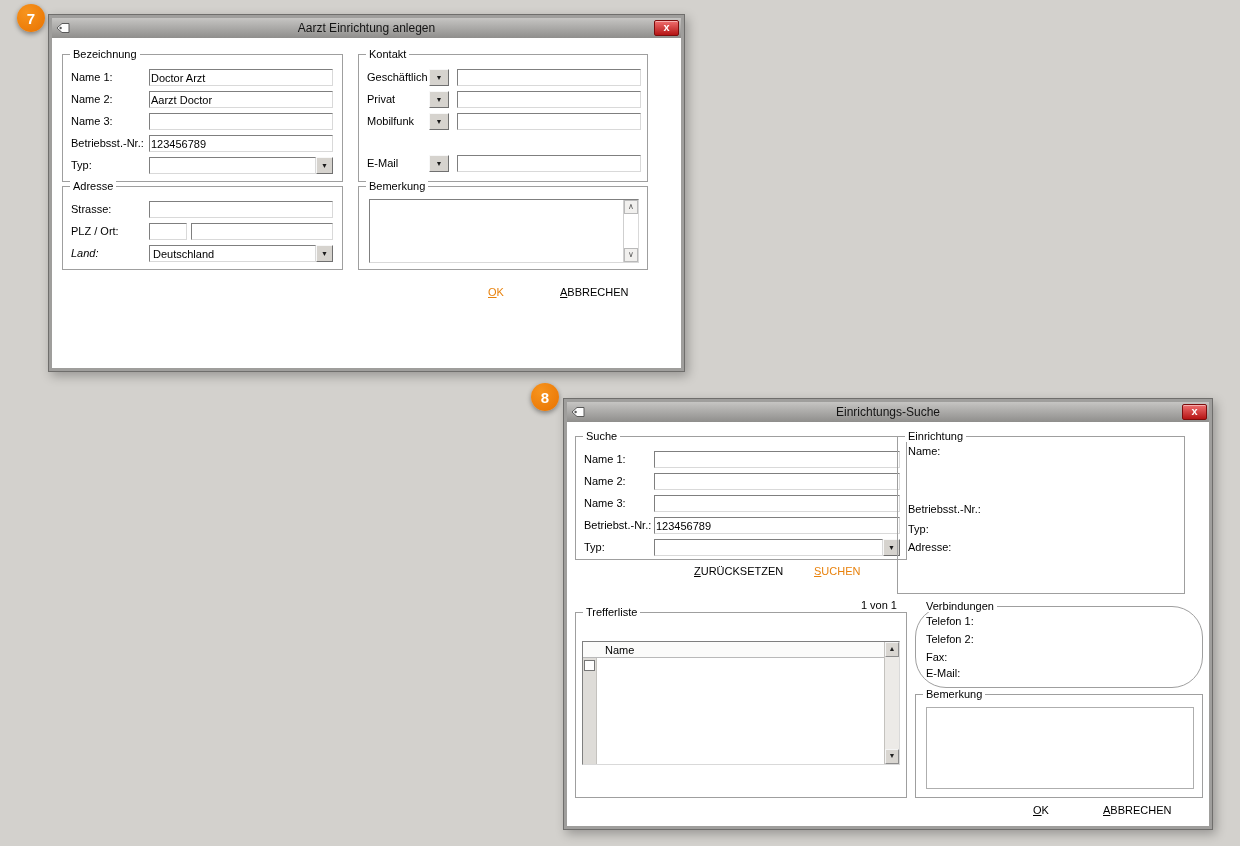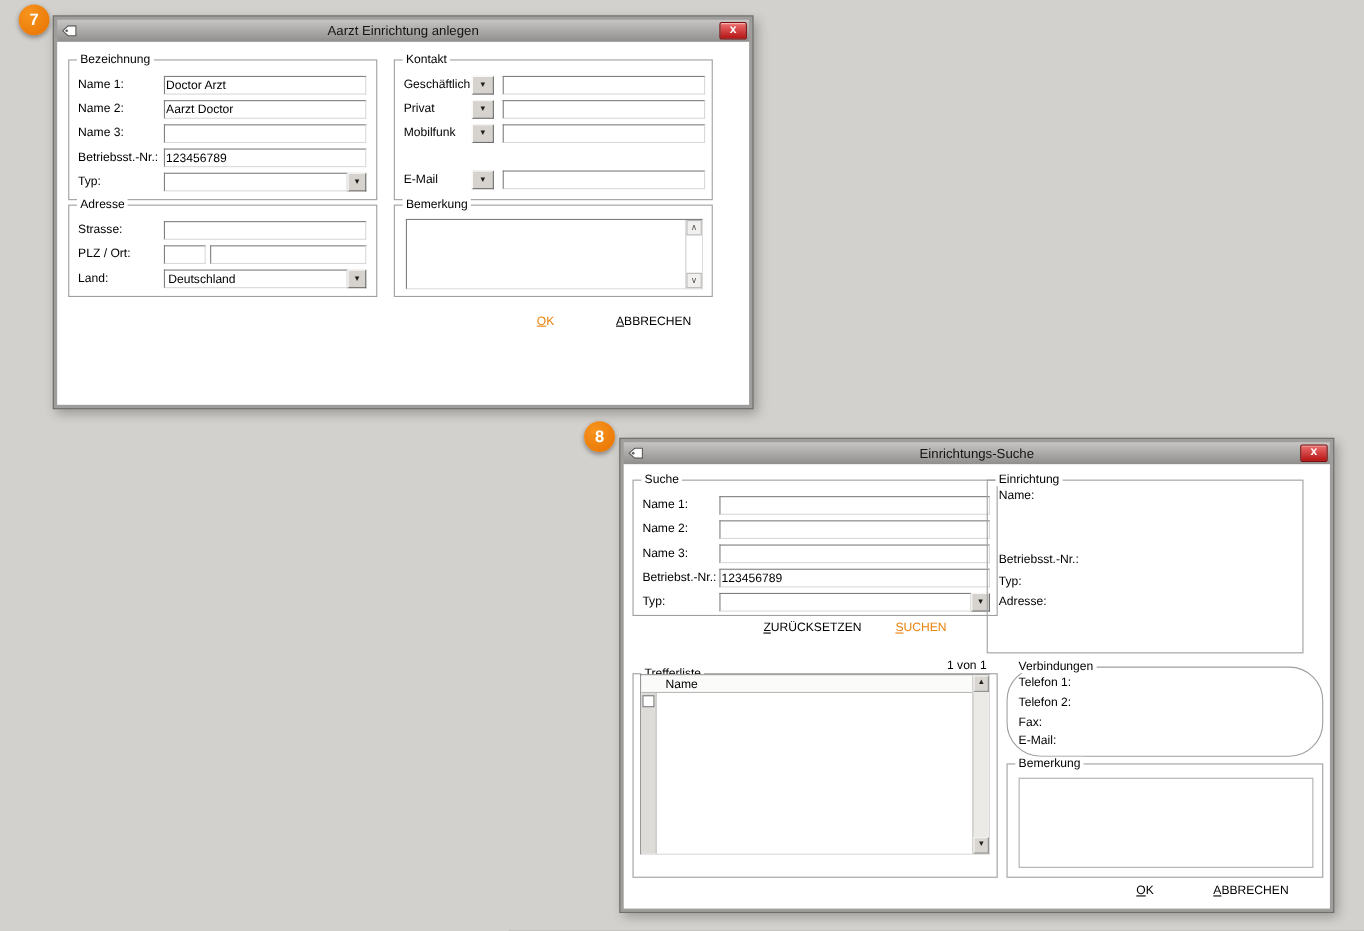--- a/index.html
+++ b/index.html
@@ -105,21 +105,21 @@
         <input class="txt" style="left: 98px; top: 100px; width: 184px;" value="">
       </div>
 
       <div class="group" style="left:10px; top:148px; width:281px; height:84px;">
         <span class="legend">Adresse</span>
         <span class="lbl" style="left:8px; top:16px;">Strasse:</span>
         <input class="txt" style="left: 86px; top: 14px; width: 184px;" value="">
         <span class="lbl" style="left:8px; top:38px;">PLZ / Ort:</span>
         <input class="txt" style="left: 86px; top: 36px; width: 38px;" value="">
         <input class="txt" style="left: 128px; top: 36px; width: 142px;" value="">
-        <span class="lbl" style="left:8px; top:60px;">Land:</span>
+        <span class="lbl" style="left:8px; top:60px;font-style:italic;">Land:</span>
         <span class="combo" style="left:86px; top:58px; width:184px;">
           <input value="Deutschland" style="">
           <span class="drop-btn">
               <span>▼</span>
             </span>
         </span>
       </div>
 
       <div class="group" style="left:306px; top:148px; width:290px; height:84px;">
         <span class="legend">Bemerkung</span>
@@ -168,21 +168,21 @@
             </span>
         </span>
         <button class="flat-btn" style="left:118px; top:128px;"><u>Z</u>URÜCKSETZEN</button>
         <button class="flat-btn orange" style="left:238px; top:128px;"><u>S</u>UCHEN</button>
       </div>
 
       <span class="count" style="left:250px; top:177px; width:80px;">1 von 1</span>
 
       <div class="group" style="left:8px; top:190px; width:332px; height:186px;">
         <span class="legend">Trefferliste</span>
-        <div class="list" style="left:6px; top:0; width:318px; height:164px;">
+        <div class="list" style="left:6px; top:28px; width:318px; height:124px;">
           <div class="list-header">Name</div>
           <div class="list-gutter"></div>
           <span class="row-checkbox"></span>
           <div class="vscroll">
             <div class="vbtn"><span>▲</span></div>
             <div class="vbtn"><span>▼</span></div>
           </div>
         </div>
       </div>
 

